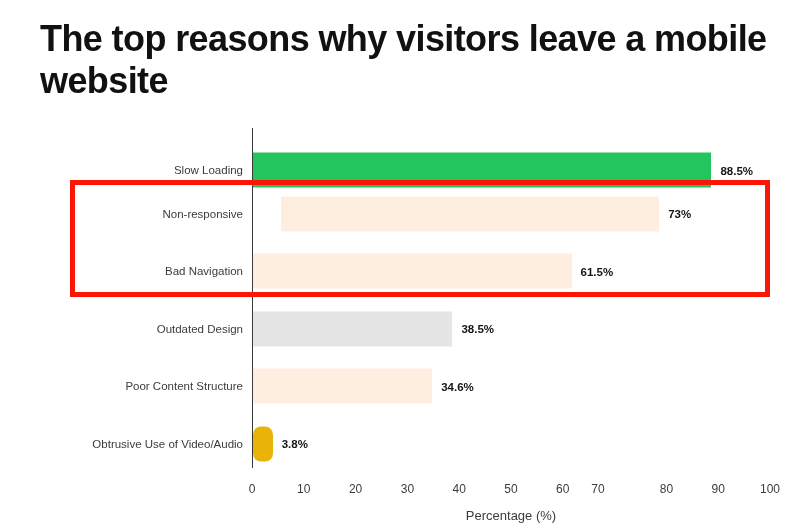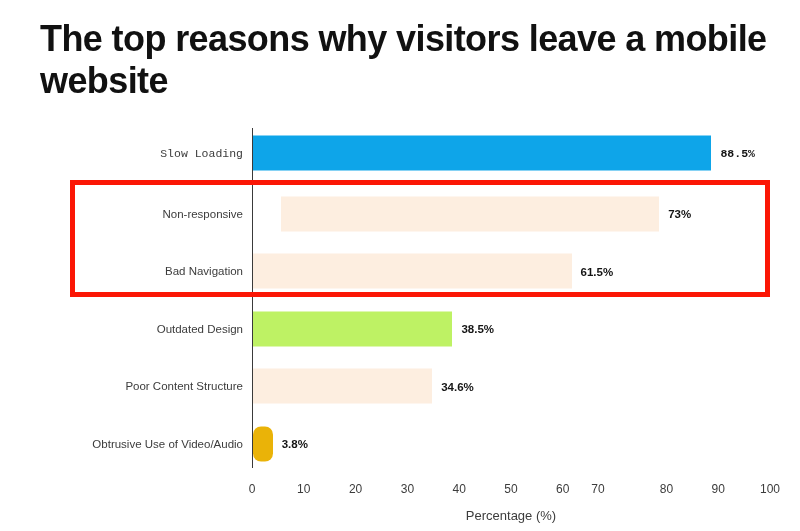--- a/index.html
+++ b/index.html
@@ -132,24 +132,24 @@
 
 <div id="page">
 
   <div id="chart-title">The top reasons why visitors leave a mobile website</div>
 
   <div id="plot-area">
 
     <div id="axis-spine"></div>
 
     <div id="bar-rows">
-        <div class="bar-row" style="top: 128px; font-family: Liberation Mono, monospace;">
+        <div class="bar-row" style="top: 145px;">
           <div class="cat-label">Slow Loading</div>
           <div class="bar-track" style="width: 458.43px;">
-            <div class="bar-fill" style="background: #0ea5e9; padding-left: 8px;">
+            <div class="bar-fill" style="background: #22c55e; padding-left: 8px;">
               <div class="bar-value">88.5%</div>
             </div>
           </div>
         </div>
         <div class="bar-row" style="top: 188.5px;">
           <div class="cat-label">Non-responsive</div>
           <div class="bar-track" style="width: 378.14px; padding-left: 28px;">
             <div class="bar-fill" style="background: rgb(253, 238, 224);">
               <div class="bar-value">73%</div>
             </div>
@@ -159,21 +159,21 @@
           <div class="cat-label">Bad Navigation</div>
           <div class="bar-track" style="width: 318.57px; text-align: center;">
             <div class="bar-fill" style="background: rgb(253, 238, 224);">
               <div class="bar-value">61.5%</div>
             </div>
           </div>
         </div>
         <div class="bar-row" style="top: 303.5px;">
           <div class="cat-label">Outdated Design</div>
           <div class="bar-track" style="width: 199.43px;">
-            <div class="bar-fill" style="background: #bef264;">
+            <div class="bar-fill" style="background: #e5e5e5;">
               <div class="bar-value">38.5%</div>
             </div>
           </div>
         </div>
         <div class="bar-row" style="top: 361px;">
           <div class="cat-label">Poor Content Structure</div>
           <div class="bar-track" style="width: 179.228px;">
             <div class="bar-fill" style="background: rgb(253, 238, 224);">
               <div class="bar-value">34.6%</div>
             </div>

